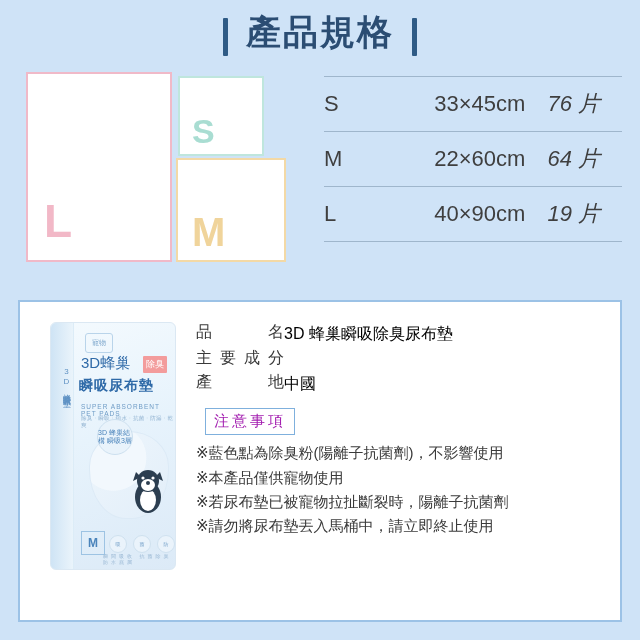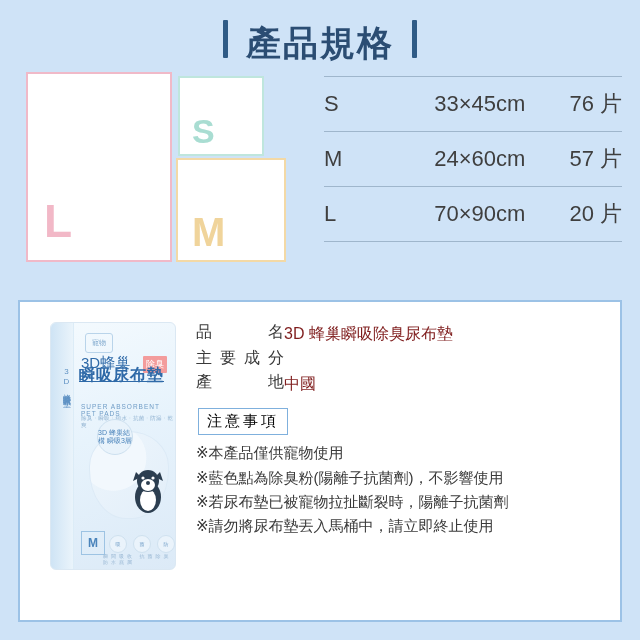--- a/index.html
+++ b/index.html
@@ -6,21 +6,21 @@
   body{
     width:640px;height:640px;
     background:#cfe3f7;
     font-family:"Liberation Sans","DejaVu Sans",sans-serif;
     color:#3b3b3b;
     overflow:hidden;
     position:relative;
   }
   
   .title-row{
-    display:flex;align-items:flex-start;justify-content:center;
+    display:flex;align-items:flex-end;justify-content:center;
     gap:18px;
     padding-top:20px;
     height:56px;
     box-sizing:border-box;
   }
   .title-bar{
     width:5px;height:38px;background:#2f5b86;border-radius:1px;
   }
   .title-text{
     font-size:35px;font-weight:bold;color:#2b4d73;letter-spacing:2px;
@@ -81,21 +81,21 @@
   .spec-table td{
     font-size:22px;
     color:#3f3f3f;
     padding:12px 0;
     border-bottom:1px solid #9fb6cc;
     white-space:nowrap;
   }
   .spec-table tr:first-child td{border-top:1px solid #9fb6cc;}
   .c-size{width:34px;text-align:left;padding-left:4px;}
   .c-dim{text-align:right;}
-  .c-qty{text-align:right;padding-right:6px;}
+  .c-qty{text-align:center;padding-right:6px;font-style:italic;}
 
   
   .card{
     position:absolute;
     left:18px;top:300px;
     width:604px;height:322px;
     background:#fff;
     border:2px solid #9cc2e6;
     box-sizing:border-box;
     padding:14px 16px;
@@ -146,24 +146,23 @@
     font-size:15px;font-weight:normal;color:#2f6aa8;
     letter-spacing:0;
   }
   .pkg-tag{
     position:absolute;left:92px;top:33px;
     background:#f39c9c;color:#fff;
     font-size:9px;
     padding:2px 3px;border-radius:1px;
   }
   .pkg-title2{
-    position:absolute;left:28px;top:42px;
-    font-size:16px;font-weight:bold;color:#2f6aa8;
+    position:absolute;left:28px;top:54px;
+    font-size:14px;font-weight:bold;color:#2f6aa8;
     letter-spacing:1px;
-    text-decoration:underline;
   }
   .pkg-sub{
     position:absolute;left:30px;top:80px;
     font-size:6.5px;color:#6f9cc6;letter-spacing:1px;
   }
   .pkg-feat{
     position:absolute;left:30px;top:92px;
     font-size:5.5px;color:#93b4d2;letter-spacing:.3px;
   }
   .pkg-honey{
@@ -220,32 +219,32 @@
   }
   .f-label{
     width:88px;
     flex:0 0 88px;
     font-size:16px;
     color:#3a3a3a;
     display:flex;
     justify-content:space-between;
   }
   .f-value{
-    font-size:16px;color:#7f1d1d;
+    font-size:16px;color:#000000;
     line-height:1.45;
   }
   .f-value div{white-space:nowrap;}
 
   .notice-head{
     display:inline-block;
     border:1px solid #7fb0dd;
-    color:#000000;
+    color:#a21caf;
     font-size:15px;
     padding:3px 8px;
-    margin:10px 0 6px 2px;
+    margin:10px 0 6px 9px;
     letter-spacing:3px;
   }
   .notes{
     font-size:15px;
     line-height:1.62;
     color:#3a3a3a;
   }
   .notes div{white-space:nowrap;}
 </style>
 </head>
@@ -274,27 +273,27 @@
   <div class="spec-table">
     <table>
       <tbody>
           <tr>
         <td class="c-size">S</td>
         <td class="c-dim">33×45cm</td>
         <td class="c-qty">76 片</td>
       </tr>
       <tr>
         <td class="c-size">M</td>
-        <td class="c-dim">24×60cm</td>
-        <td class="c-qty">57 片</td>
+        <td class="c-dim">22×60cm</td>
+        <td class="c-qty">64 片</td>
       </tr>
       <tr>
         <td class="c-size">L</td>
-        <td class="c-dim">70×90cm</td>
-        <td class="c-qty">20 片</td>
+        <td class="c-dim">40×90cm</td>
+        <td class="c-qty">19 片</td>
       </tr>
     </tbody>
       </table>
   </div>
 </div>
 
 <div class="card">
   <div class="card-top">
 
     <div class="pkg">
@@ -360,21 +359,21 @@
           <span>地</span>
         </div>
         <div class="f-value">
           <div>中國</div>
         </div>
       </div>
 
       <div class="notice-head">注意事項</div>
 
       <div class="notes">
+        <div>※藍色點為除臭粉(陽離子抗菌劑)，不影響使用</div>
         <div>※本產品僅供寵物使用</div>
-        <div>※藍色點為除臭粉(陽離子抗菌劑)，不影響使用</div>
         <div>※若尿布墊已被寵物拉扯斷裂時，陽離子抗菌劑</div>
         <div>※請勿將尿布墊丟入馬桶中，請立即終止使用</div>
       </div>
 
     </div>
   </div>
 </div>
 
 </body></html>

